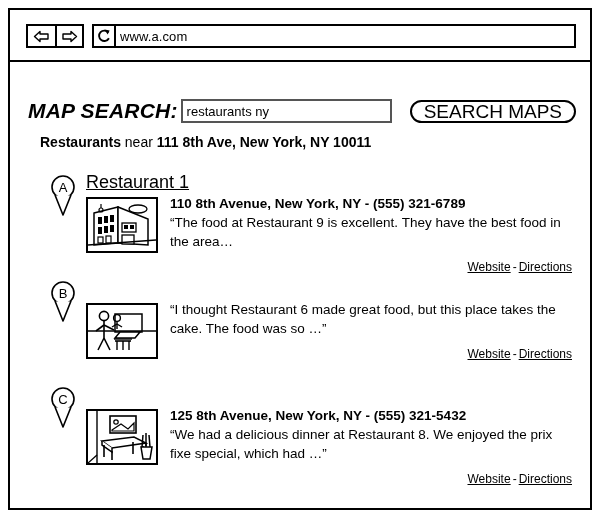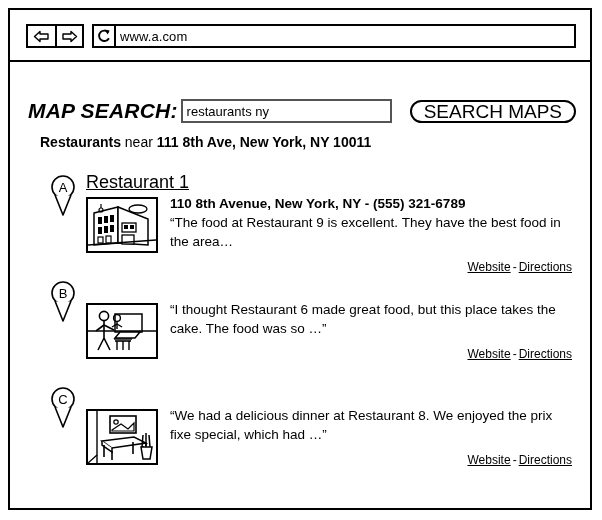--- a/index.html
+++ b/index.html
@@ -389,20 +389,21 @@
                 <line x1="16" y1="34" x2="16" y2="46" stroke="#000000" stroke-width="1.6"></line>
                 <line x1="24" y1="40" x2="24" y2="49" stroke="#000000" stroke-width="1.6"></line>
                 <line x1="45" y1="31" x2="45" y2="43" stroke="#000000" stroke-width="1.6"></line>
                 <line x1="55" y1="35" x2="55" y2="45" stroke="#000000" stroke-width="1.6"></line>
                 <path d="M55 24 L54 36 M58 22 L58 36 M61 24 L62 36" fill="none" stroke="#000000" stroke-width="1.5"></path>
                 <path d="M53 36 L64 36 L62 48 L55 48 Z" fill="#ffffff" stroke="#000000" stroke-width="1.5"></path>
               </svg>
             </span>
           </div>
           <div class="result-body">
+            <div class="result-address">125 8th Avenue, New York, NY - (555) 321-5432</div>
             <div class="result-snippet">“We had a delicious dinner at Restaurant 8.  We enjoyed the prix fixe special, which had …”</div>
             <div class="result-links">
               <a>Website</a><span class="sep">-</span><a>Directions</a>
             </div>
           </div>
         </div>
 
       </div>
     </div>
   </div>

